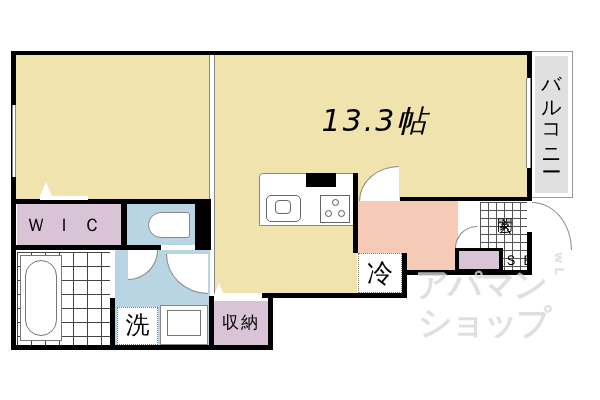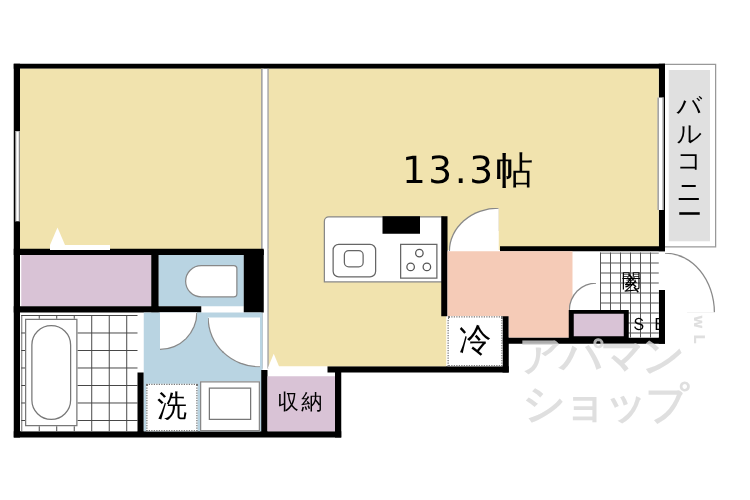--- a/index.html
+++ b/index.html
@@ -38,21 +38,21 @@
   <div class="abs wall" style="left:402px;top:270px;width:130px;height:5px;"></div>
   <div class="abs wall" style="left:527px;top:232px;width:5px;height:43px;"></div>
 
   <div class="abs room-yellow" style="left:16px;top:55px;width:195px;height:145px;"></div>
   <div class="abs win" style="left:12px;top:105px;width:4px;height:72px;"></div>
 
   <div class="abs win" style="left:209px;top:55px;width:6px;height:240px;"></div>
 
   <div class="abs room-yellow" style="left:215px;top:55px;width:312px;height:145px;"></div>
   <div class="abs room-yellow" style="left:215px;top:199px;width:142px;height:94px;"></div>
-  <div class="abs lbl" style="left:300px;top:122px;width:150px;font-size:30px;letter-spacing:2px;">13.3帖</div>
+  <div class="abs lbl" style="left:300px;top:106px;width:150px;font-size:30px;letter-spacing:2px;font-style:italic;">13.3帖</div>
   <div class="abs win" style="left:526px;top:78px;width:5px;height:90px;"></div>
 
   <div class="abs" style="left:259px;top:173px;width:96px;height:53px;background:#fff;border:1px solid #888;border-radius:4px 0 0 0;"></div>
   <div class="abs wall" style="left:306px;top:173px;width:30px;height:14px;"></div>
   <div class="abs" style="left:266px;top:195px;width:35px;height:27px;border:1px solid #666;border-radius:5px;">
     <div class="abs" style="left:8px;top:4px;width:16px;height:14px;border:1px solid #666;border-radius:4px;"></div>
   </div>
   <div class="abs" style="left:320px;top:195px;width:30px;height:28px;border:1px solid #666;">
     <div class="abs" style="left:11px;top:3px;width:7px;height:7px;border:1px solid #555;border-radius:50%;"></div>
     <div class="abs" style="left:4px;top:14px;width:7px;height:7px;border:1px solid #555;border-radius:50%;"></div>
@@ -75,20 +75,21 @@
 
   <div class="abs wall" style="left:455px;top:248px;width:48px;height:24px;"></div>
   <div class="abs room-purple" style="left:459px;top:251px;width:40px;height:18px;"></div>
   <div class="abs lbl" style="left:459px;top:253px;width:40px;font-size:14px;letter-spacing:3px;margin-left:42px;">ＳＢ</div>
 
   <div class="abs wall" style="left:11px;top:199px;width:200px;height:5px;"></div>
   <div class="abs" style="left:40px;top:196px;width:48px;height:4px;background:#fff;"></div>
   <div class="abs" style="left:40px;top:182px;width:0;height:0;border-left:6px solid transparent;border-right:6px solid transparent;border-bottom:14px solid #fff;"></div>
 
   <div class="abs room-purple" style="left:17px;top:204px;width:104px;height:41px;"></div>
+  <div class="abs lbl" style="left:17px;top:216px;width:104px;font-size:18px;letter-spacing:10px;">ＷＩＣ</div>
   <div class="abs wall" style="left:121px;top:204px;width:6px;height:46px;"></div>
 
   <div class="abs room-blue" style="left:127px;top:204px;width:68px;height:41px;"></div>
   <div class="abs" style="left:148px;top:212px;width:42px;height:26px;background:#fff;border:1px solid #888;border-radius:13px 3px 3px 13px;"></div>
   <div class="abs wall" style="left:195px;top:200px;width:16px;height:50px;"></div>
   <div class="abs wall" style="left:11px;top:245px;width:150px;height:5px;"></div>
 
   <div class="abs bgrid" style="left:17px;top:252px;width:93px;height:93px;"></div>
   <div class="abs" style="left:20px;top:255px;width:42px;height:86px;background:#fff;border:1px solid #777;">
     <div class="abs" style="left:4px;top:4px;width:32px;height:76px;border:1px solid #777;border-radius:16px;"></div>

